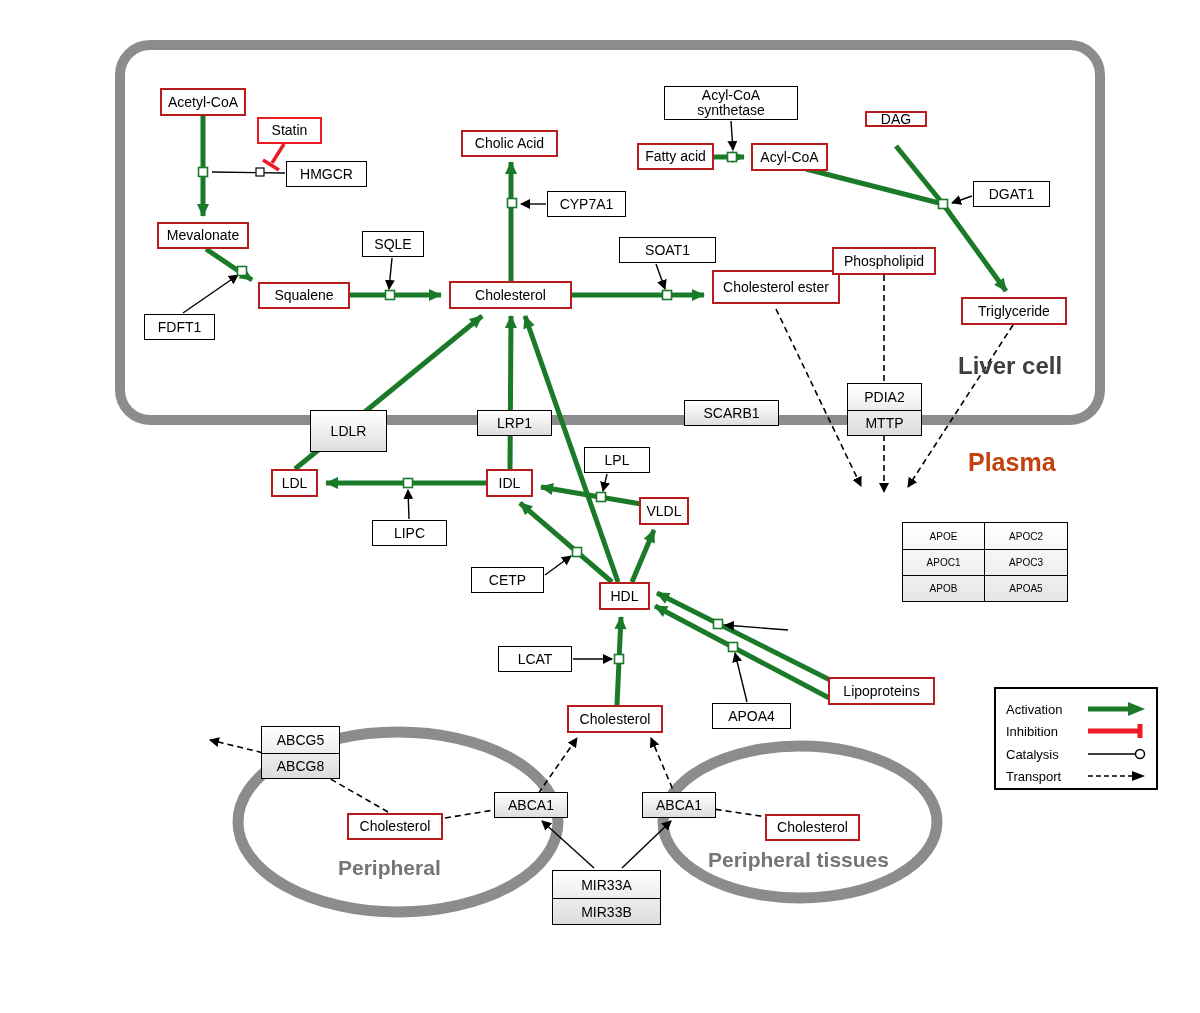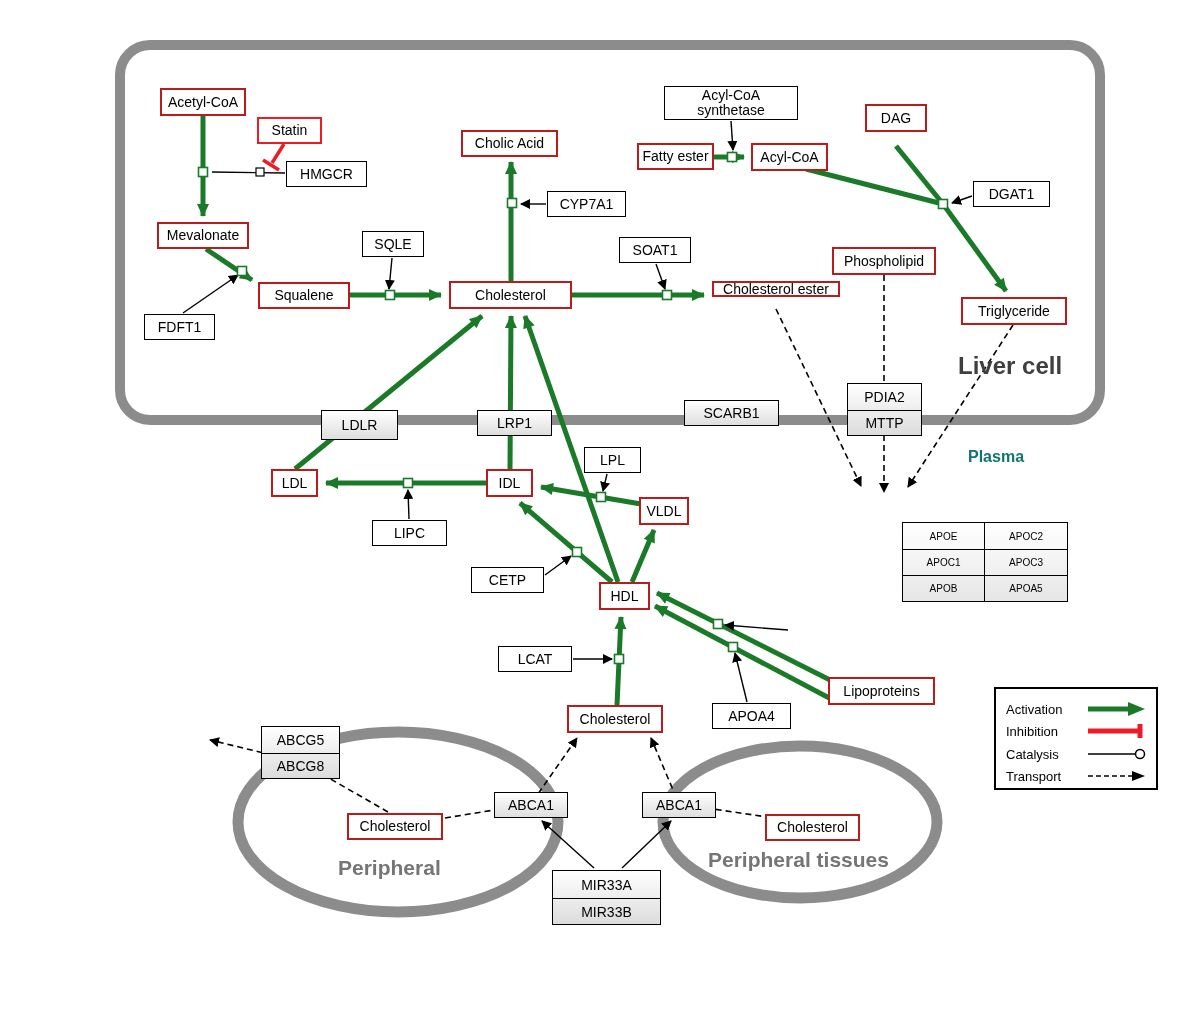--- a/index.html
+++ b/index.html
@@ -133,48 +133,48 @@
   <div class="node metabolite" style="left:160px;top:88px;width:86px;height:28px">Acetyl-CoA</div>
   <div class="node inhibitor" style="left:257px;top:117px;width:65px;height:27px">Statin</div>
   <div class="node enzyme" style="left:286px;top:161px;width:81px;height:26px">HMGCR</div>
   <div class="node metabolite" style="left:157px;top:222px;width:92px;height:27px">Mevalonate</div>
   <div class="node enzyme" style="left:144px;top:314px;width:71px;height:26px">FDFT1</div>
   <div class="node metabolite" style="left:258px;top:282px;width:92px;height:27px">Squalene</div>
   <div class="node enzyme" style="left:362px;top:231px;width:62px;height:26px">SQLE</div>
   <div class="node metabolite" style="left:449px;top:281px;width:123px;height:28px">Cholesterol</div>
   <div class="node metabolite" style="left:461px;top:130px;width:97px;height:27px">Cholic Acid</div>
   <div class="node enzyme" style="left:547px;top:191px;width:79px;height:26px">CYP7A1</div>
-  <div class="node enzyme" style="left:619px;top:237px;width:72px;height:26px">SOAT1</div>
-  <div class="node metabolite" style="left:712px;top:281px;width:128px;height:16px">Cholesterol ester</div>
+  <div class="node enzyme" style="left:619px;top:237px;width:97px;height:26px">SOAT1</div>
+  <div class="node metabolite" style="left:712px;top:270px;width:128px;height:34px">Cholesterol ester</div>
 
   <div class="node enzyme" style="left:664px;top:86px;width:134px;height:34px;flex-direction:column;line-height:15px">
     <span>Acyl-CoA</span>
     <span>synthetase</span>
   </div>
 
-  <div class="node metabolite" style="left:637px;top:143px;width:77px;height:27px">Fatty ester</div>
+  <div class="node metabolite" style="left:637px;top:143px;width:77px;height:27px">Fatty acid</div>
   <div class="node metabolite" style="left:751px;top:143px;width:77px;height:28px">Acyl-CoA</div>
-  <div class="node metabolite" style="left:865px;top:104px;width:62px;height:28px">DAG</div>
+  <div class="node metabolite" style="left:865px;top:111px;width:62px;height:16px">DAG</div>
   <div class="node enzyme" style="left:973px;top:181px;width:77px;height:26px">DGAT1</div>
   <div class="node metabolite" style="left:832px;top:247px;width:104px;height:28px">Phospholipid</div>
   <div class="node metabolite" style="left:961px;top:297px;width:106px;height:28px">Triglyceride</div>
 
-  <div class="node enzyme grad" style="left:321px;top:410px;width:77px;height:30px">LDLR</div>
+  <div class="node enzyme grad" style="left:310px;top:410px;width:77px;height:42px">LDLR</div>
   <div class="node enzyme grad" style="left:477px;top:410px;width:75px;height:26px">LRP1</div>
   <div class="node enzyme grad" style="left:684px;top:400px;width:95px;height:26px">SCARB1</div>
 
   <div class="stack" style="left:847px;top:383px;width:75px;height:53px">
     <div class="cell" style="height:26px">PDIA2</div>
     <div class="cell" style="height:25px">MTTP</div>
   </div>
 
   <div class="node metabolite" style="left:271px;top:469px;width:47px;height:28px">LDL</div>
   <div class="node metabolite" style="left:486px;top:469px;width:47px;height:28px">IDL</div>
   <div class="node enzyme" style="left:372px;top:520px;width:75px;height:26px">LIPC</div>
-  <div class="node enzyme" style="left:584px;top:447px;width:57px;height:26px">LPL</div>
+  <div class="node enzyme" style="left:584px;top:447px;width:66px;height:26px">LPL</div>
   <div class="node metabolite" style="left:639px;top:497px;width:50px;height:28px">VLDL</div>
   <div class="node enzyme" style="left:471px;top:567px;width:73px;height:26px">CETP</div>
   <div class="node metabolite" style="left:599px;top:582px;width:51px;height:28px">HDL</div>
   <div class="node enzyme" style="left:498px;top:646px;width:74px;height:26px">LCAT</div>
   <div class="node enzyme" style="left:712px;top:703px;width:79px;height:26px">APOA4</div>
   <div class="node metabolite" style="left:828px;top:677px;width:107px;height:28px">Lipoproteins</div>
   <div class="node metabolite" style="left:567px;top:705px;width:96px;height:28px">Cholesterol</div>
 
 
   <div class="apo-table" style="left:902px;top:522px;width:166px">
@@ -195,21 +195,21 @@
   <div class="node enzyme grad" style="left:494px;top:792px;width:74px;height:26px">ABCA1</div>
   <div class="node enzyme grad" style="left:642px;top:792px;width:74px;height:26px">ABCA1</div>
   <div class="node metabolite" style="left:765px;top:814px;width:95px;height:27px">Cholesterol</div>
 
   <div class="stack" style="left:552px;top:870px;width:109px;height:55px">
     <div class="cell" style="height:27px">MIR33A</div>
     <div class="cell" style="height:26px">MIR33B</div>
   </div>
 
   <div class="region-label" style="left:958px;top:352px;font-size:24px;color:#3f3f3f">Liver cell</div>
-  <div class="region-label" style="left:968px;top:448px;font-size:16px;color:#0f766e">Plasma</div>
+  <div class="region-label" style="left:968px;top:448px;font-size:25px;color:#c2410c">Plasma</div>
   <div class="region-label" style="left:338px;top:856px;font-size:21px;color:#757575">Peripheral</div>
   <div class="region-label" style="left:708px;top:848px;font-size:21px;color:#757575">Peripheral tissues</div>
 
   <div class="legend">
     <div class="legend-row">
       <span class="lab">Activation</span>
       <svg width="62" height="16">
         <line x1="2" y1="8" x2="44" y2="8" stroke="#1a7a28" stroke-width="5"></line>
         <path d="M42,1 L59,8 L42,15 z" fill="#1a7a28"></path>
       </svg>

